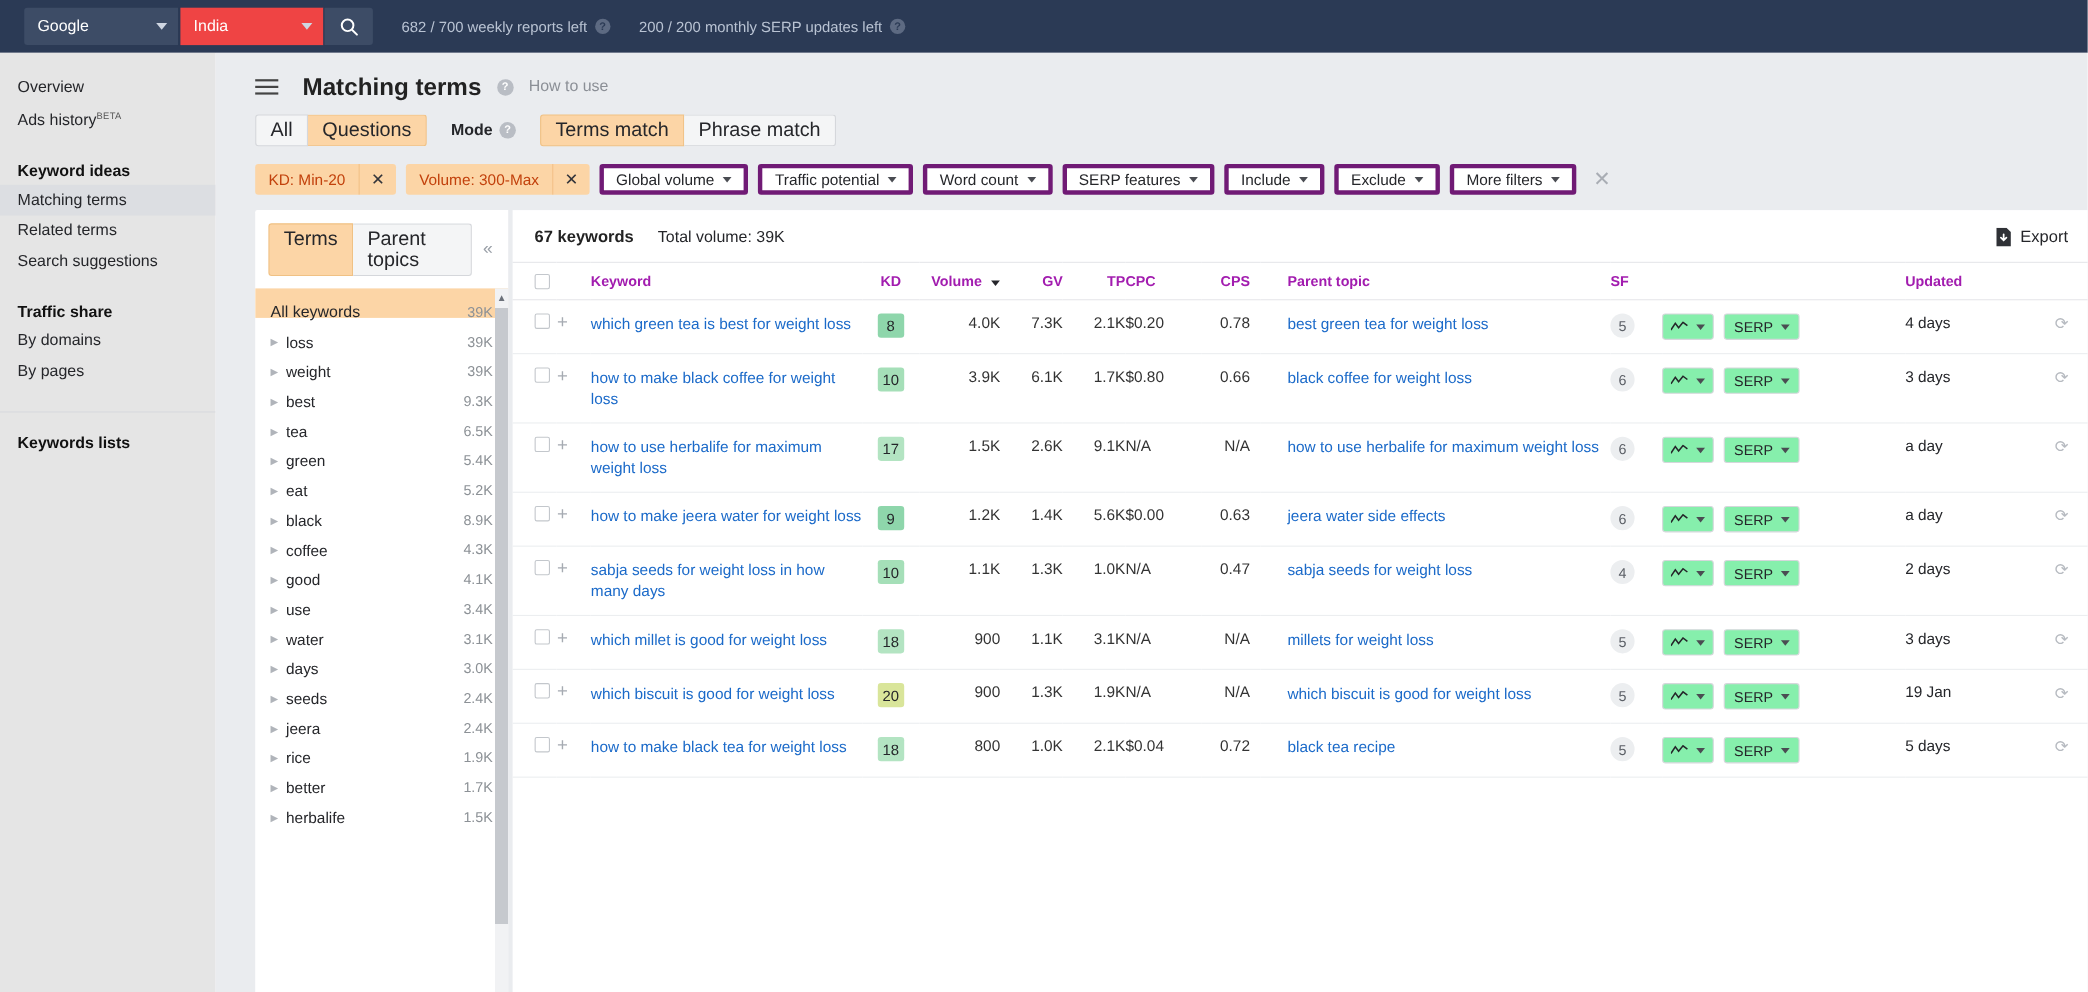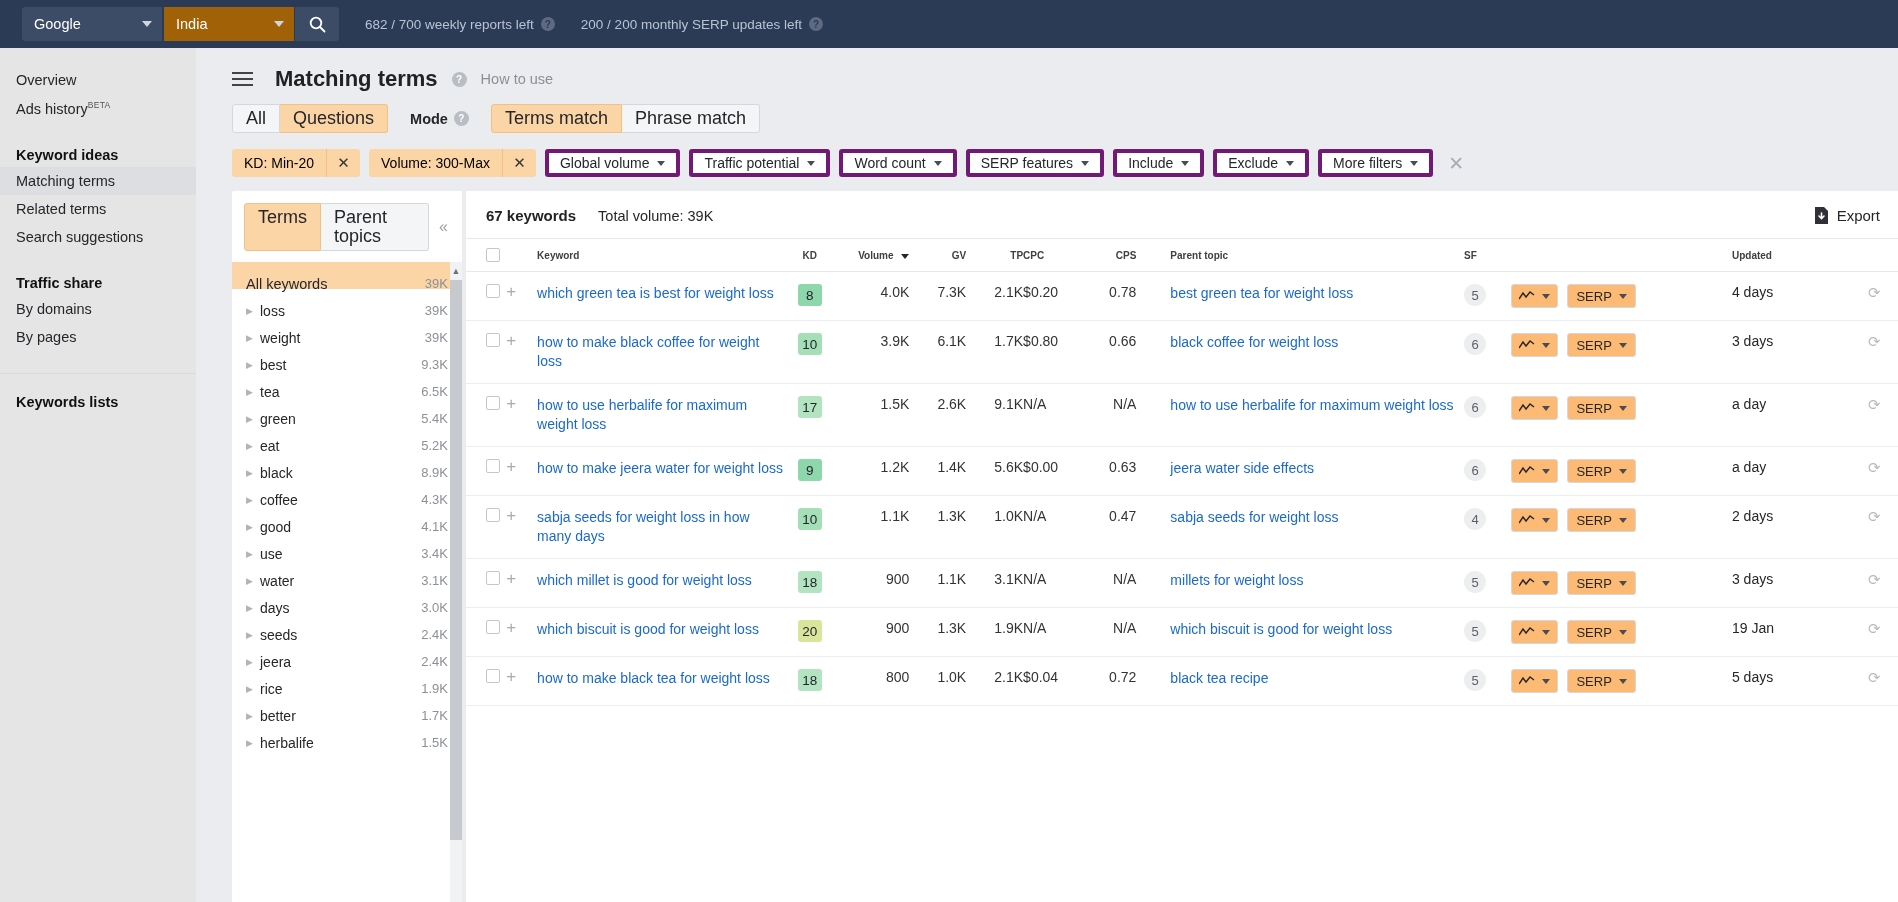--- a/index.html
+++ b/index.html
@@ -23,21 +23,21 @@
     display:flex; align-items:center; justify-content:space-between;
     padding:0 10px 0 12px; color:#fff; font-size:14.5px; cursor:pointer;
   }
   .caret { width:0;height:0;border-left:5px solid transparent;border-right:5px solid transparent;border-top:6px solid #cfd6e2; }
   .sep { width:1px;height:34px;background:#2b3a55; }
   .query-input {
     flex:0 0 545px; height:34px; background:#3d4c66; border:none; color:#ffffff;
     font-size:14.5px; font-family:"Liberation Sans", sans-serif; padding:0 12px; outline:none;
   }
   .country-select {
-    width:130px;height:34px;background:#a16207;display:flex;align-items:center;
+    width:130px;height:34px;background:#ef4444;display:flex;align-items:center;
     justify-content:space-between;padding:0 10px 0 12px;color:#fff;font-size:14.5px;cursor:pointer;
   }
   .search-btn {
     width:44px;height:34px;background:#3d4c66;border-radius:0 3px 3px 0;
     display:flex;align-items:center;justify-content:center;cursor:pointer;
   }
   .quota { color:#b9c3d3; font-size:13.5px; margin-left:26px; display:flex; align-items:center; gap:7px;}
   .qmark {
     width:14px;height:14px;border-radius:50%;background:#5d6a82;color:#2b3a55;
     font-size:10px;font-weight:bold;display:inline-flex;align-items:center;justify-content:center;
@@ -78,21 +78,21 @@
   .mode-label { font-weight:bold; font-size:14.5px; color:#25262a; display:flex;align-items:center;gap:6px;}
   .qmark-g { width:15px;height:15px;border-radius:50%;background:#b9bdc4;color:#fff;font-size:10px;font-weight:bold;
              display:inline-flex;align-items:center;justify-content:center; }
 
   
   .filterbar { display:flex; align-items:center; gap:9px; padding:16px 0 14px 36px; flex-wrap:nowrap;}
   .chip {
     display:flex;align-items:center;background:#fcd5a6;border-radius:3px;font-size:14px;
     height:28px;cursor:pointer;overflow:hidden;
   }
-  .chip .lbl { padding:0 12px; color:#000000; }
+  .chip .lbl { padding:0 12px; color:#c2410c; }
   .chip .x { width:34px;height:28px;display:flex;align-items:center;justify-content:center;
              border-left:1px solid #f3c188;font-size:15px;color:#33343a; }
   .drop {
     display:flex;align-items:center;gap:8px;height:28px;padding:0 11px;background:#fff;
     border:4px solid #701a75;border-radius:3px;font-size:14px;color:#25262a;cursor:pointer;white-space:nowrap;
   }
   .dcaret { width:0;height:0;border-left:4.5px solid transparent;border-right:4.5px solid transparent;border-top:5.5px solid #4a4c52; }
   .clear-x { color:#a9adb4; font-size:19px; margin-left:6px; cursor:pointer; }
 
   
@@ -113,21 +113,21 @@
   .tscroll .thumb { position:absolute;top:18px;left:0;width:12px;height:560px;background:#c6c9ce; }
 
   #table-panel { flex:1; background:#fff; min-width:0; display:flex; flex-direction:column; }
   .tbl-head { display:flex;align-items:center;padding:16px 18px 14px 20px; }
   .kw-count { font-weight:bold;font-size:15px;color:#222;margin-right:22px; }
   .kw-total { font-size:14.5px;color:#25262a; }
   .export { margin-left:auto;display:flex;align-items:center;gap:8px;font-size:15px;color:#25262a;cursor:pointer; }
 
   table { border-collapse:collapse; width:100%; table-layout:fixed; }
   thead th {
-    font-size:10px;font-weight:bold;color:#404040;text-align:left;
+    font-size:13px;font-weight:bold;color:#a21caf;text-align:left;
     padding:9px 0 9px 0;border-top:1px solid #e6e7ea;border-bottom:1px solid #e6e7ea;white-space:nowrap;
   }
   tbody td { padding:12px 0; border-bottom:1px solid #eceef0; font-size:14px; vertical-align:top; }
   .c-chk   { width:34px; padding-left:20px !important; }
   .c-plus  { width:26px; }
   .c-kw    { width:208px; }
   .c-kd    { width:44px; text-align:center; }
   .c-vol   { width:62px; text-align:right; }
   .c-gv    { width:48px; text-align:right; }
   .c-tp    { width:48px; text-align:right; }
@@ -141,21 +141,21 @@
 
   .chkbox { width:14px;height:14px;border:1px solid #c3c7cc;border-radius:2px;background:#fff;display:block;cursor:pointer;}
   .plus { color:#a6abb2; font-size:17px; line-height:14px; cursor:pointer; }
   .kwlink { color:#1b6ac9; cursor:pointer; line-height:19px; }
   .ptlink { color:#1b6ac9; cursor:pointer; line-height:19px; }
   .kdbadge { display:inline-flex;align-items:center;justify-content:center;width:24px;height:22px;border-radius:3px;
              font-size:13.5px;color:#25262a; }
   .sfbubble { display:inline-flex;align-items:center;justify-content:center;width:22px;height:22px;border-radius:50%;
               background:#eceef0;color:#5c6067;font-size:13px; }
   .minibtn {
-    display:inline-flex;align-items:center;gap:7px;border:1px solid #d5d7db;border-radius:3px;background:#fdba74;
+    display:inline-flex;align-items:center;gap:7px;border:1px solid #d5d7db;border-radius:3px;background:#86efac;
     height:24px;padding:0 7px;font-size:13px;color:#25262a;cursor:pointer;vertical-align:top;
   }
   .minibtn.serp { margin-left:9px;padding:0 8px; }
   .spark { display:inline-block; }
   .upd { color:#25262a; }
   .refresh { color:#b7bbc1; font-size:15px; cursor:pointer; }
 </style>
 </head>
 <body>
 

